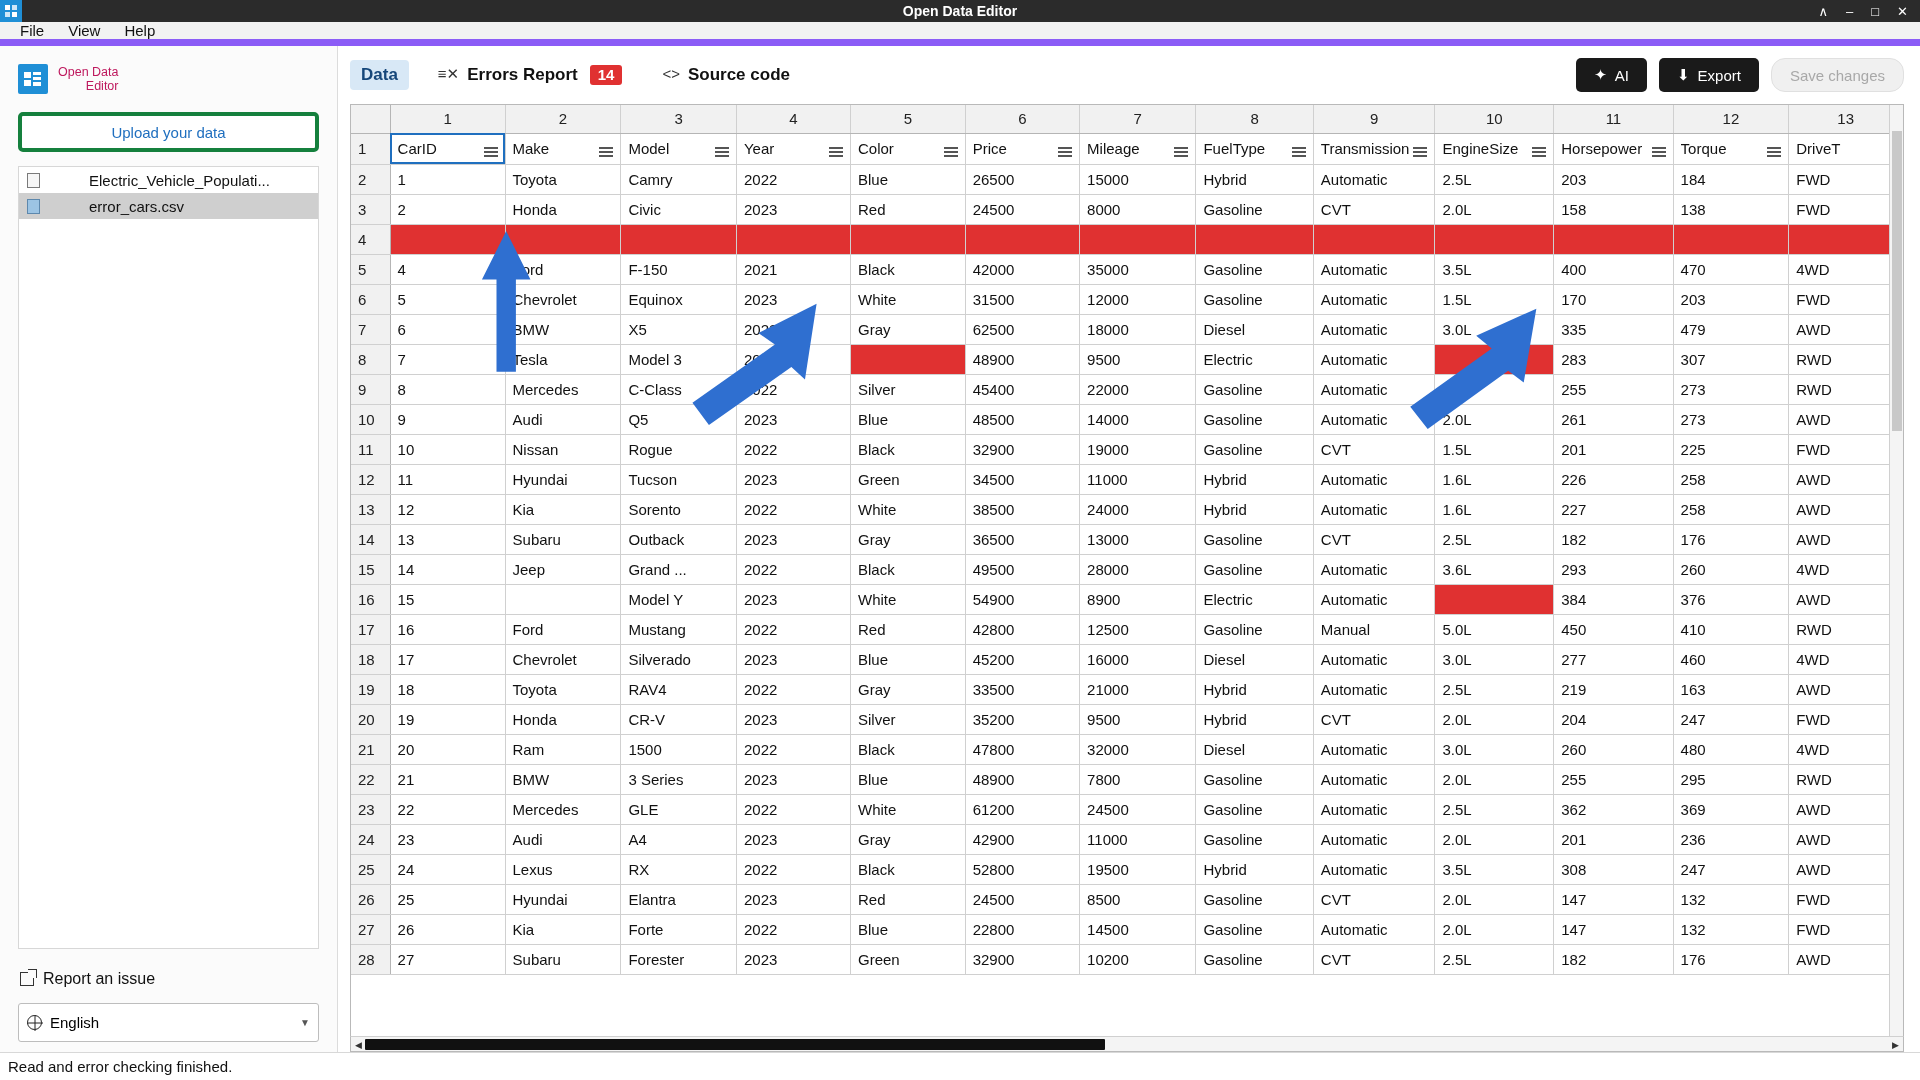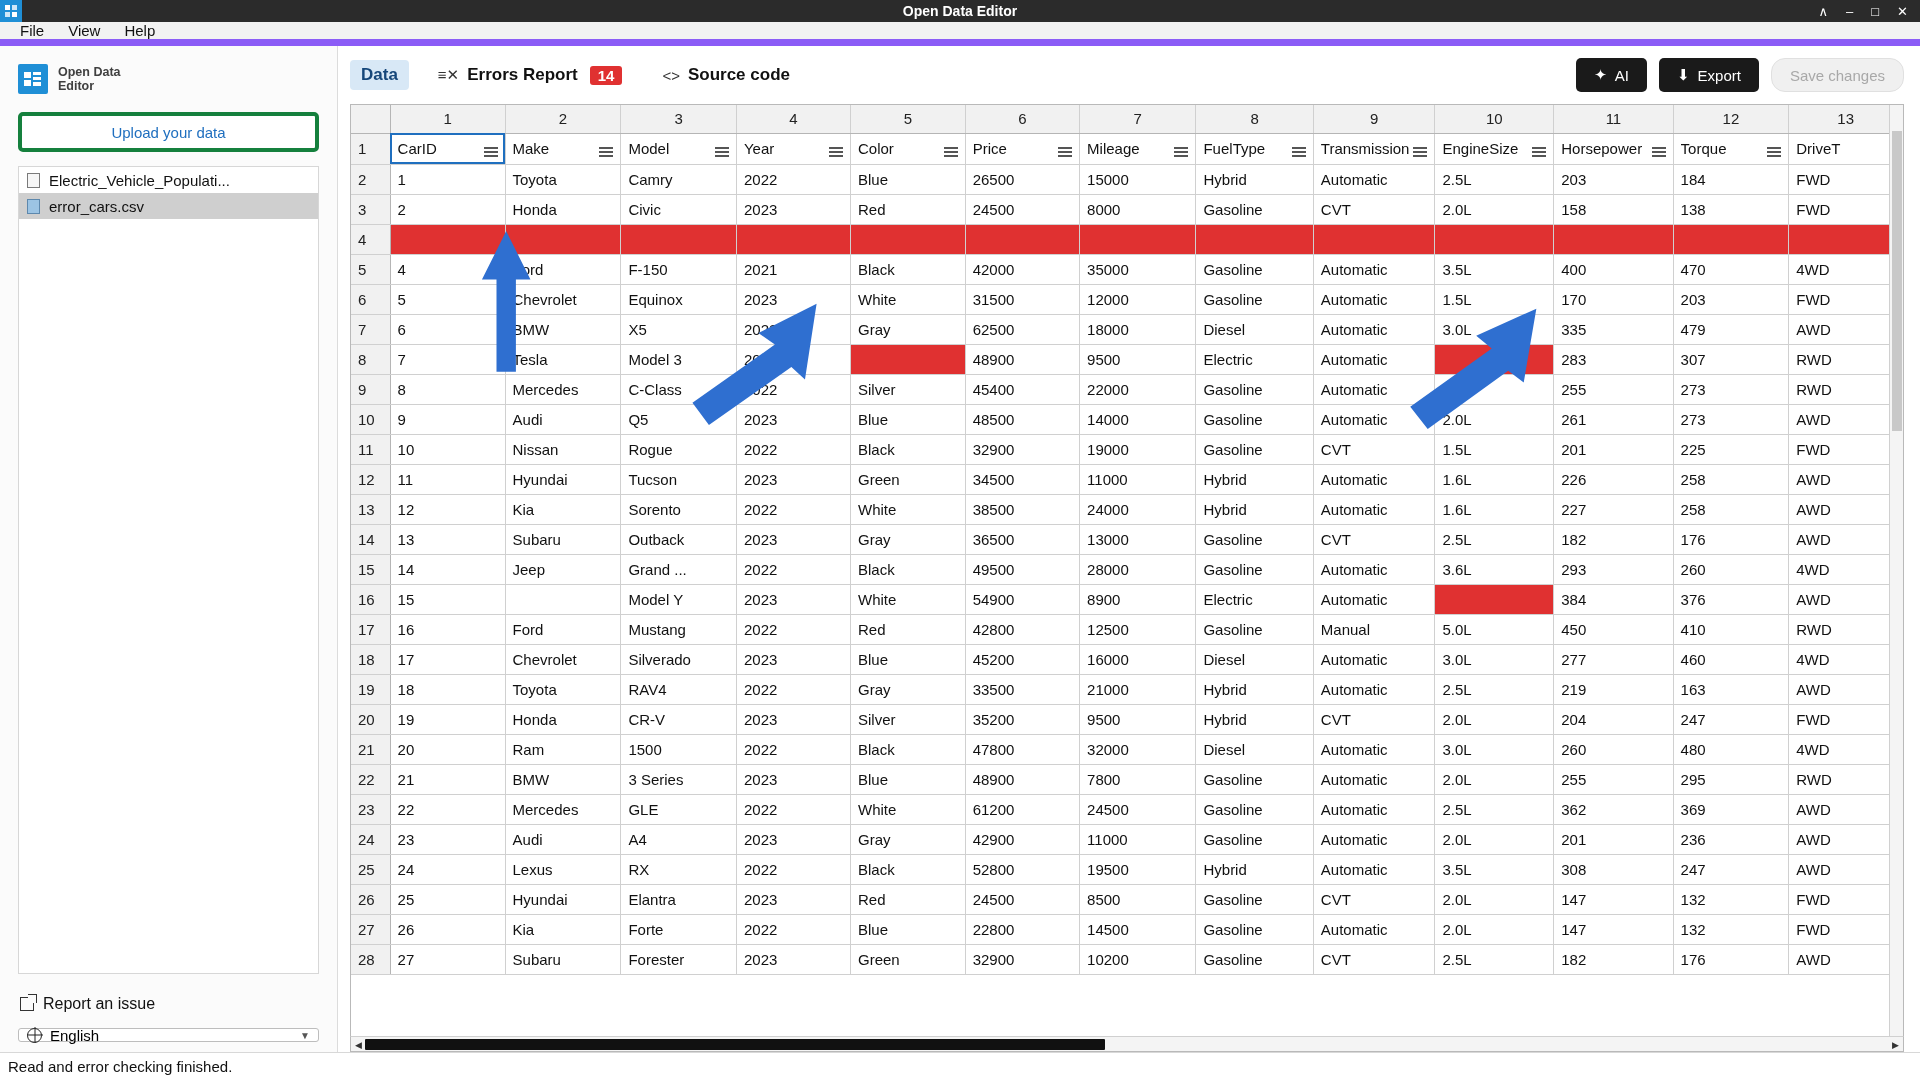--- a/index.html
+++ b/index.html
@@ -64,21 +64,21 @@
     padding: 10px 18px 10px 18px;
   }
   .brand { display: flex; align-items: center; gap: 10px; margin: 8px 0 18px 0; }
   .brand .logo {
     width: 30px; height: 30px;
     background: #1f8fd6;
     display: flex; align-items: center; justify-content: center;
     color: #fff; font-weight: bold; font-size: 14px;
     border-radius: 2px;
   }
-  .brand .brand-text { font-size: 12.5px; line-height: 1.15; font-weight: bold; color: #404040; }
+  .brand .brand-text { font-size: 12.5px; line-height: 1.15; font-weight: normal; color: #be185d; text-align: right; }
   .upload-btn {
     width: 100%; height: 40px;
     border: 4px solid #15803d; border-radius: 5px;
     background: #ffffff;
     color: #1f6fbf; font-size: 15px;
     display: flex; align-items: center; justify-content: center;
     cursor: pointer;
   }
   .file-list {
     margin-top: 14px;
@@ -94,39 +94,39 @@
     white-space: nowrap; overflow: hidden; text-overflow: ellipsis;
     cursor: pointer;
   }
   .file-row.selected { background: #cfcfcf; }
   .file-ico {
     width: 13px; height: 15px;
     border: 1px solid #7a7a7a; background: #f6f6f6;
     flex: 0 0 auto;
   }
   .file-ico.blue { background: #9cc4e4; border-color: #5d88ad; }
-  .file-name { overflow: hidden; text-overflow: ellipsis; }
+  .file-name { overflow: hidden; text-overflow: ellipsis; margin-left: 40px; }
 
   .sidebar-links { margin-top: 14px; }
   .side-link {
     display: flex; align-items: center; gap: 9px;
     font-size: 16px; color: #111; padding: 7px 2px; cursor: pointer;
   }
   .ext-ico {
     width: 14px; height: 14px; border: 1.6px solid #333;
     position: relative; flex: 0 0 auto;
   }
   .ext-ico:after {
     content: ""; position: absolute; right: -4px; top: -4px;
     width: 8px; height: 8px; border-top: 1.6px solid #333; border-right: 1.6px solid #333;
     background: #fbfbfb;
   }
   .lang-select {
     margin-top: 8px;
-    height: 14px; width: 100%;
+    height: 39px; width: 100%;
     border: 1px solid #bdbdbd; border-radius: 3px; background: #fff;
     display: flex; align-items: center; gap: 8px; padding: 0 8px;
     font-size: 15px; cursor: pointer;
   }
   .globe {
     width: 15px; height: 15px; border: 1.5px solid #222; border-radius: 50%;
     position: relative; flex: 0 0 auto;
   }
   .globe:before {
     content: ""; position: absolute; left: 50%; top: -1.5px; bottom: -1.5px;
@@ -140,21 +140,21 @@
 
   
   .content { flex: 1 1 auto; display: flex; flex-direction: column; min-width: 0; background: #fff; }
   .toolbar {
     height: 58px; display: flex; align-items: center;
     padding: 0 16px 0 12px; gap: 18px;
   }
   .tab {
     font-size: 17px; font-weight: bold; color: #111;
     padding: 5px 11px; border-radius: 4px; cursor: pointer;
-    display: flex; align-items: center; gap: 8px;
+    display: flex; gap: 8px;
   }
   .tab.active { background: #d8e8f6; color: #16477a; }
   .err-badge {
     background: #e03131; color: #fff; font-size: 15px; font-weight: bold;
     padding: 1px 8px; border-radius: 3px; margin-left: 4px;
   }
   .tb-ico { font-size: 15px; color: #333; font-weight: normal; }
   .toolbar-right { margin-left: auto; display: flex; align-items: center; gap: 12px; }
   .btn-dark {
     background: #1a1a1a; color: #fff; border: none; border-radius: 5px;

